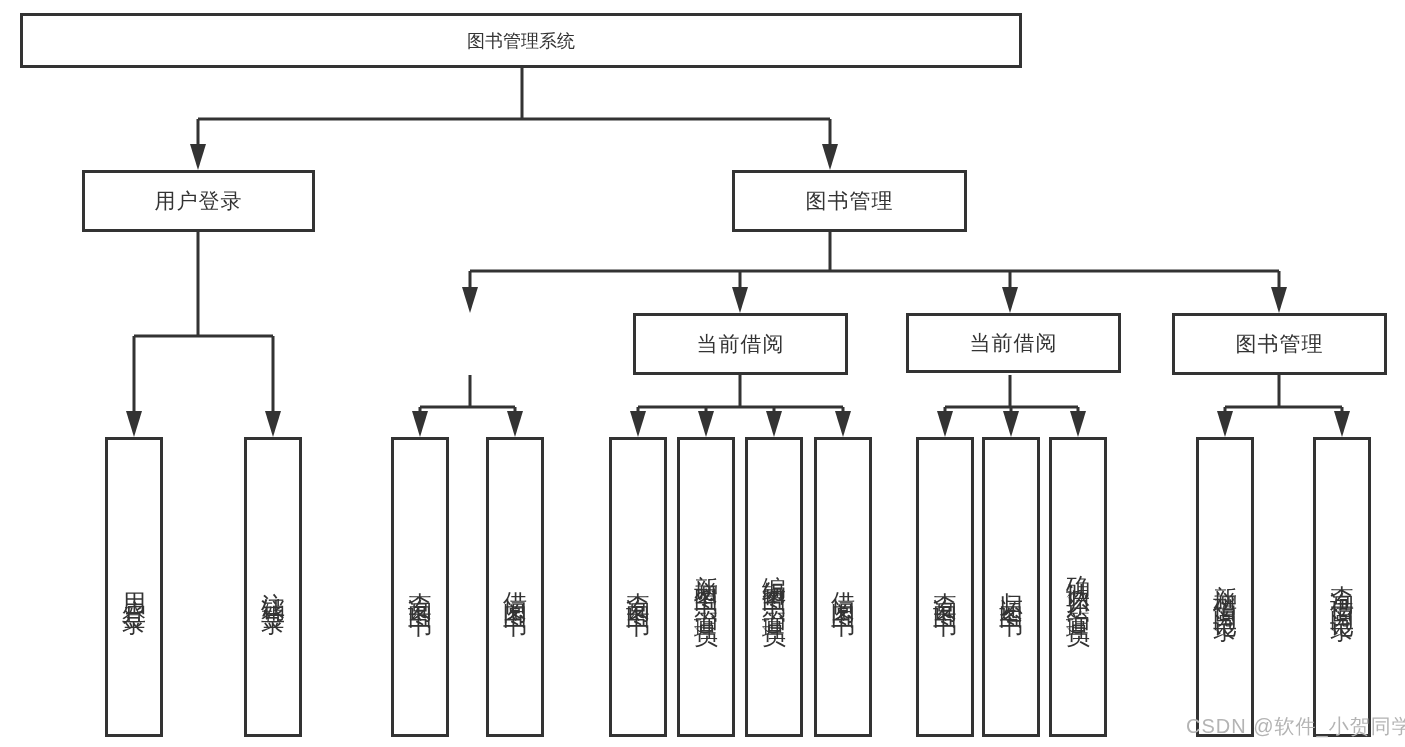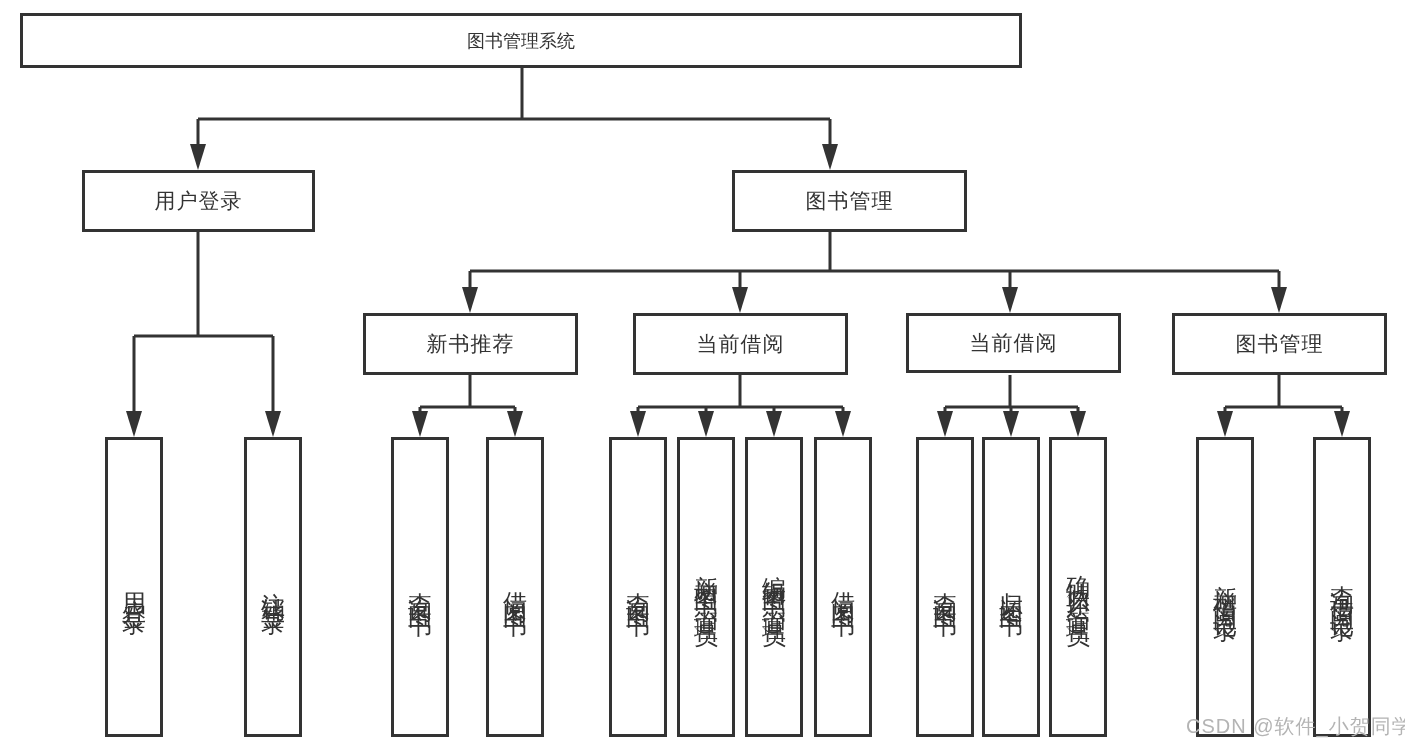--- a/index.html
+++ b/index.html
@@ -103,21 +103,20 @@
       <polygon points="1217,411 1233,411 1225,437"></polygon>
       <polygon points="1334,411 1350,411 1342,437"></polygon>
     </g>
   </svg>
 
   <div class="node root" style="left:20px;top:13px;width:1002px;height:55px">图书管理系统</div>
 
   <div class="node h" style="left:82px;top:170px;width:233px;height:62px">用户登录</div>
   <div class="node h" style="left:732px;top:170px;width:235px;height:62px">图书管理</div>
 
-  <div class="node h" style="left:363px;top:313px;width:215px;height:62px">新书推荐</div>
   <div class="node h" style="left:633px;top:313px;width:215px;height:62px">当前借阅</div>
   <div class="node h" style="left:906px;top:313px;width:215px;height:60px">当前借阅</div>
   <div class="node h" style="left:1172px;top:313px;width:215px;height:62px">图书管理</div>
 
   <div class="node leaf" style="left:105px;top:437px;width:58px;height:300px">用户登录</div>
   <div class="node leaf" style="left:244px;top:437px;width:58px;height:300px">注销登录</div>
 
   <div class="node leaf" style="left:391px;top:437px;width:58px;height:300px">查询图书</div>
   <div class="node leaf" style="left:486px;top:437px;width:58px;height:300px">借阅图书</div>
 

